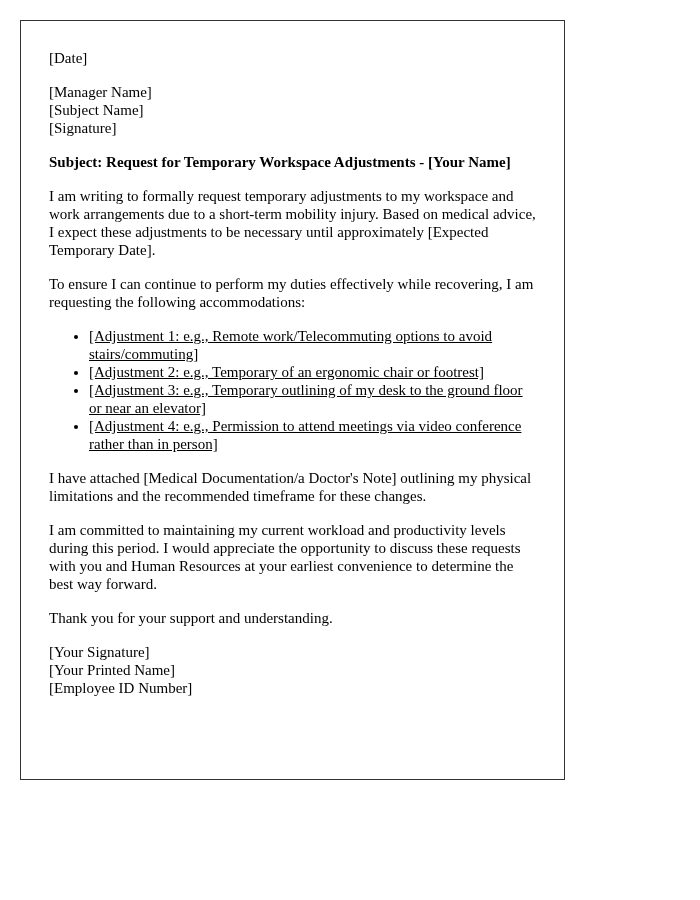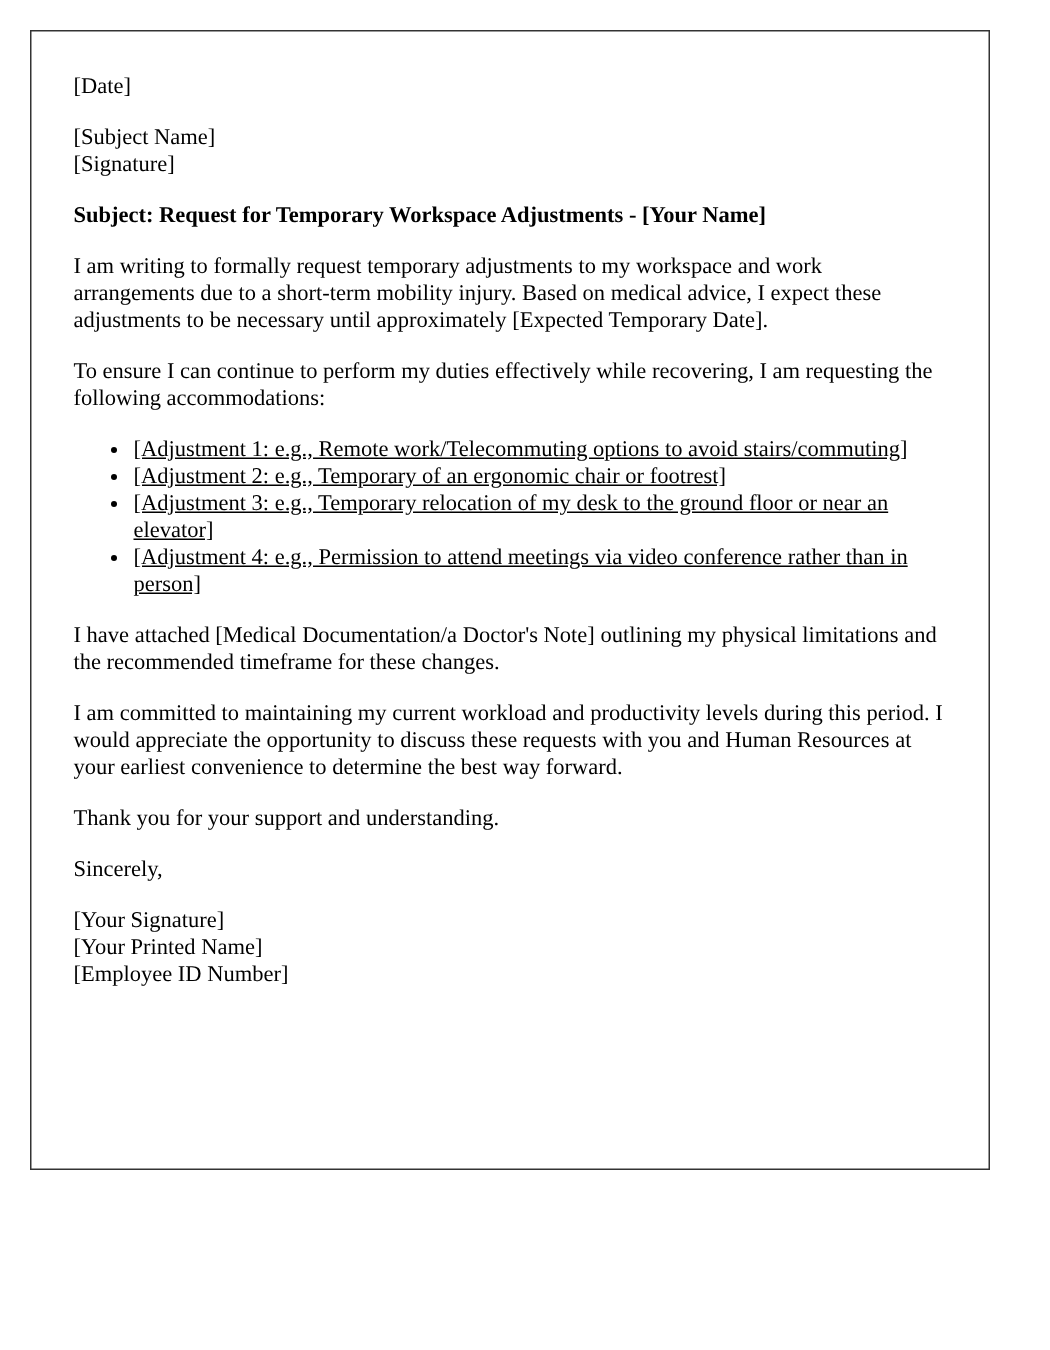--- a/index.html
+++ b/index.html
@@ -11,21 +11,21 @@
       width: 700px;
       height: 900px;
       position: relative;
       font-family: "Liberation Serif", serif;
       color: #000000;
     }
     .letter {
       position: absolute;
       left: 20px;
       top: 20px;
-      width: 640px;
+      width: 545px;
       height: 760px;
       border: 1px solid #333333;
       box-sizing: border-box;
       padding: 28px 28px 0 28px;
       font-size: 15px;
       line-height: 18px;
     }
     .letter p {
       margin: 0 0 16px 0;
     }
@@ -47,44 +47,44 @@
   </style>
 </head>
 <body>
 
 <div class="letter">
   <p>
     <span>[Date]</span>
   </p>
 
   <p>
+    <span class="block-line">[Manager Name]</span>
     <span class="block-line">[Subject Name]</span>
     <span class="block-line">[Signature]</span>
   </p>
 
   <p class="subject">Subject: Request for Temporary Workspace Adjustments - [Your Name]</p>
 
 
   <p>I am writing to formally request temporary adjustments to my workspace and work arrangements due to a short-term mobility injury. Based on medical advice, I expect these adjustments to be necessary until approximately [Expected Temporary Date].</p>
 
   <p>To ensure I can continue to perform my duties effectively while recovering, I am requesting the following accommodations:</p>
 
   <ul class="adjustments">
     <li>[Adjustment 1: e.g., Remote work/Telecommuting options to avoid stairs/commuting]</li>
     <li>[Adjustment 2: e.g., Temporary of an ergonomic chair or footrest]</li>
-    <li>[Adjustment 3: e.g., Temporary relocation of my desk to the ground floor or near an elevator]</li>
+    <li>[Adjustment 3: e.g., Temporary outlining of my desk to the ground floor or near an elevator]</li>
     <li>[Adjustment 4: e.g., Permission to attend meetings via video conference rather than in person]</li>
   </ul>
 
   <p>I have attached [Medical Documentation/a Doctor's Note] outlining my physical limitations and the recommended timeframe for these changes.</p>
 
   <p>I am committed to maintaining my current workload and productivity levels during this period. I would appreciate the opportunity to discuss these requests with you and Human Resources at your earliest convenience to determine the best way forward.</p>
 
   <p>Thank you for your support and understanding.</p>
 
-  <p>Sincerely,</p>
 
   <p>
     <span class="block-line">[Your Signature]</span>
     <span class="block-line">[Your Printed Name]</span>
     <span class="block-line">[Employee ID Number]</span>
   </p>
 </div>
 
 </body></html>

